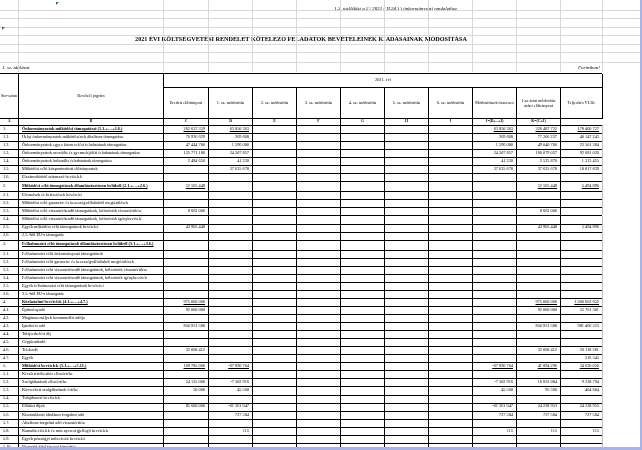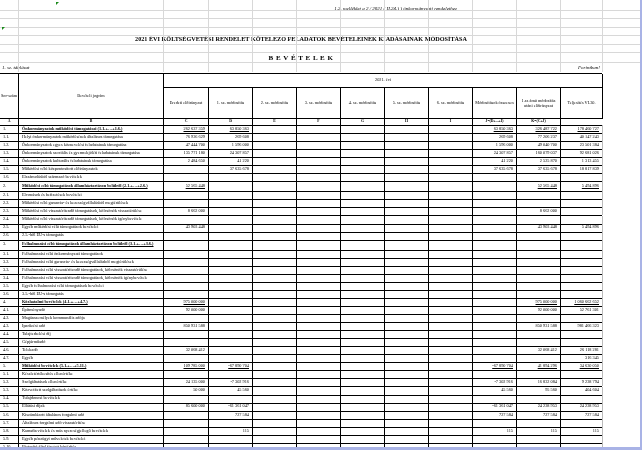--- a/index.html
+++ b/index.html
@@ -22,21 +22,20 @@
   .tri{position:absolute;width:0;height:0;border-top:3px solid #1a8a1a;border-right:3px solid transparent;}
   .rightbar{position:absolute;left:640px;top:0;width:2px;height:450px;background:#a9b3e6;}
   .bottombar{position:absolute;left:0;top:447px;width:642px;height:3px;background:#a9b3e6;}
 </style>
 </head>
 <body>
 
 <div class="sheet">
   <div class="annex">1.2. melléklet a 2 / 2021 ( II.24.) ) önkormányzati rendelethez</div>
   <div class="title" style="top:35px;">2021 ÉVI KÖLTSÉGVETÉSI RENDELET KÖTELEZŐ FELADATOK BEVÉTELEINEK KIADÁSAINAK MÓDOSÍTÁSA</div>
-  <div class="title" style="top:54px;font-size:7px;letter-spacing:0.5px;">B E V É T E L E K</div>
   <div class="italic" style="position:absolute;left:2px;top:65px;font-size:5px;">1. sz. táblázat</div>
   <div class="italic" style="position:absolute;left:540px;top:65px;width:60px;text-align:right;font-size:5px;">Forintban!</div>
 
   <div id="grid-bg">
       <div class="gridline" style="left: 0px; top: 10px; width: 642px; height: 1px;"></div>
       <div class="gridline" style="left: 0px; top: 18px; width: 642px; height: 1px;"></div>
       <div class="gridline" style="left: 0px; top: 27px; width: 642px; height: 1px;"></div>
       <div class="gridline" style="left: 0px; top: 35px; width: 642px; height: 1px;"></div>
       <div class="gridline" style="left: 0px; top: 44px; width: 642px; height: 1px;"></div>
       <div class="gridline" style="left: 0px; top: 52px; width: 642px; height: 1px;"></div>

